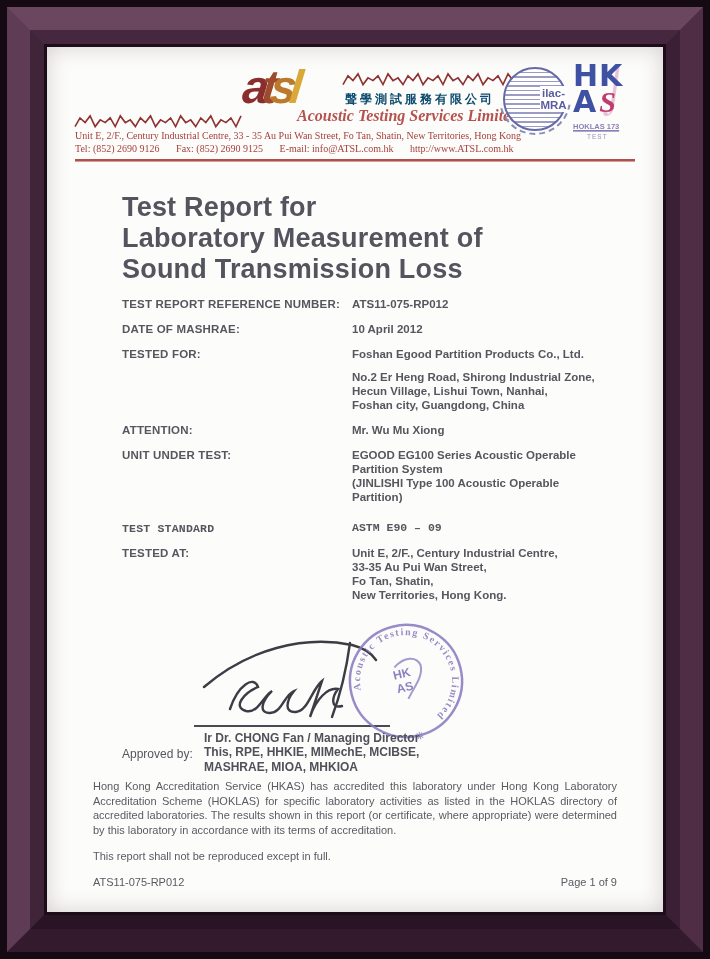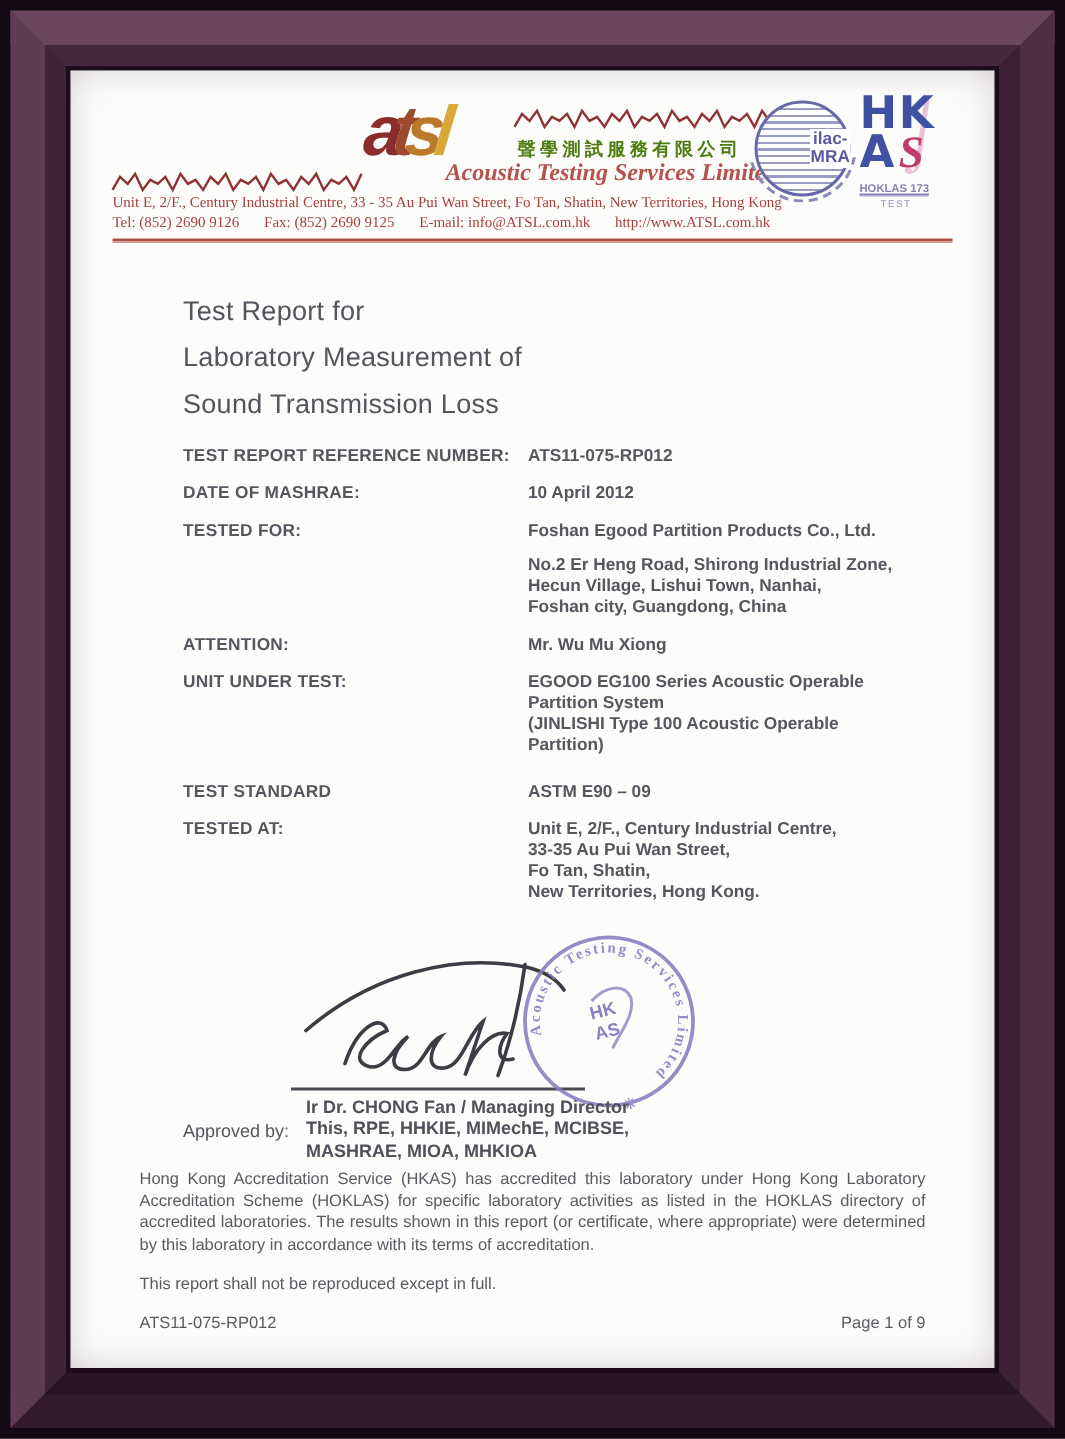--- a/index.html
+++ b/index.html
@@ -29,21 +29,21 @@
   .wave-right { left:268px; top:4px; }
   .zigline    { fill:none; stroke:#8f3232; stroke-width:1.6; }
 
   .atsl-logo { position:absolute; left:168px; top:-4px;
                font-size:47px; font-weight:bold; font-style:italic;
                letter-spacing:-7px; transform:skewX(-6deg); line-height:1; }
   .atsl-logo .l1{color:#8a2d2d;} .atsl-logo .l2{color:#9e4a2c;}
   .atsl-logo .l3{color:#bc792c;} .atsl-logo .l4{color:#d9a838;}
 
   .cn-name { position:absolute; left:270px; top:24px; font-size:12px;
-             font-weight:bold; color:#4d7c0f; letter-spacing:3px; white-space:nowrap; }
+             font-weight:bold; color:#0c4a6e; letter-spacing:3px; white-space:nowrap; }
   .script-name { position:absolute; left:222px; top:40px;
                  font-family:"Liberation Serif", serif; font-style:italic; font-weight:bold;
                  font-size:16px; color:#b5524e; white-space:nowrap; }
 
   .ilac { position:absolute; left:428px; top:0; width:64px; height:64px;
           border:2px solid #6668a8; border-radius:50%;
           background:repeating-linear-gradient(#fff 0 3px, #9a9cc4 3px 4.5px);
           display:flex; align-items:center; justify-content:center; }
   .ilac::after { content:""; position:absolute; inset:-6px; border-radius:50%;
                  border:2px dashed #8a8cb8; clip-path:inset(58% 0 0 0); }
@@ -63,27 +63,27 @@
               border-bottom:1px solid #b0a8d0; display:inline-block; line-height:9px;text-decoration:underline; }
   .hkas-sub2 { font-size:6.5px; color:#9a90c0; letter-spacing:1px; margin-left:14px; }
 
   .addr-block { margin-top:3px; font-family:"Liberation Serif", serif;
                 font-size:10px; line-height:13px; color:#a6403c; white-space:nowrap; }
   .addr-block .gap { display:inline-block; width:14px; }
 
   .red-rule { margin-top:4px; border-top:2px solid #b0504a; border-bottom:1px solid #d99b96; height:1px; }
 
   
-  .doc-title { margin:30px 0 12px 47px; font-size:18px; font-weight:normal;
+  .doc-title { margin:30px 0 12px 47px; font-size:27px; font-weight:bold;
                color:#54545e; line-height:31px; letter-spacing:.2px; }
 
   
   .details { margin-left:47px; }
   .detail-row { display:flex; margin-bottom:11px; }
-  .detail-row:nth-child(6) { margin-top:17px; }
+  .detail-row:nth-child(6) { margin-top:17px;font-family:Liberation Mono, monospace; }
   .detail-label { width:230px; flex:0 0 230px; font-size:11.5px; font-weight:bold;
                   letter-spacing:.2px; color:#56565f; padding-top:1px; }
   .detail-value { flex:1; font-size:11.5px; font-weight:bold; color:#56565f; }
   .detail-value .vline { line-height:14px; }
   .detail-value .vline.blank { height:9px; }
 
   
   .sig-block { position:relative; height:140px; margin:24px 0 0 47px; }
   .approved-label { position:absolute; left:0; top:78px; font-size:12px; color:#55555f;margin-top:32px; }
   .sig-svg  { position:absolute; left:78px; top:-6px; }

